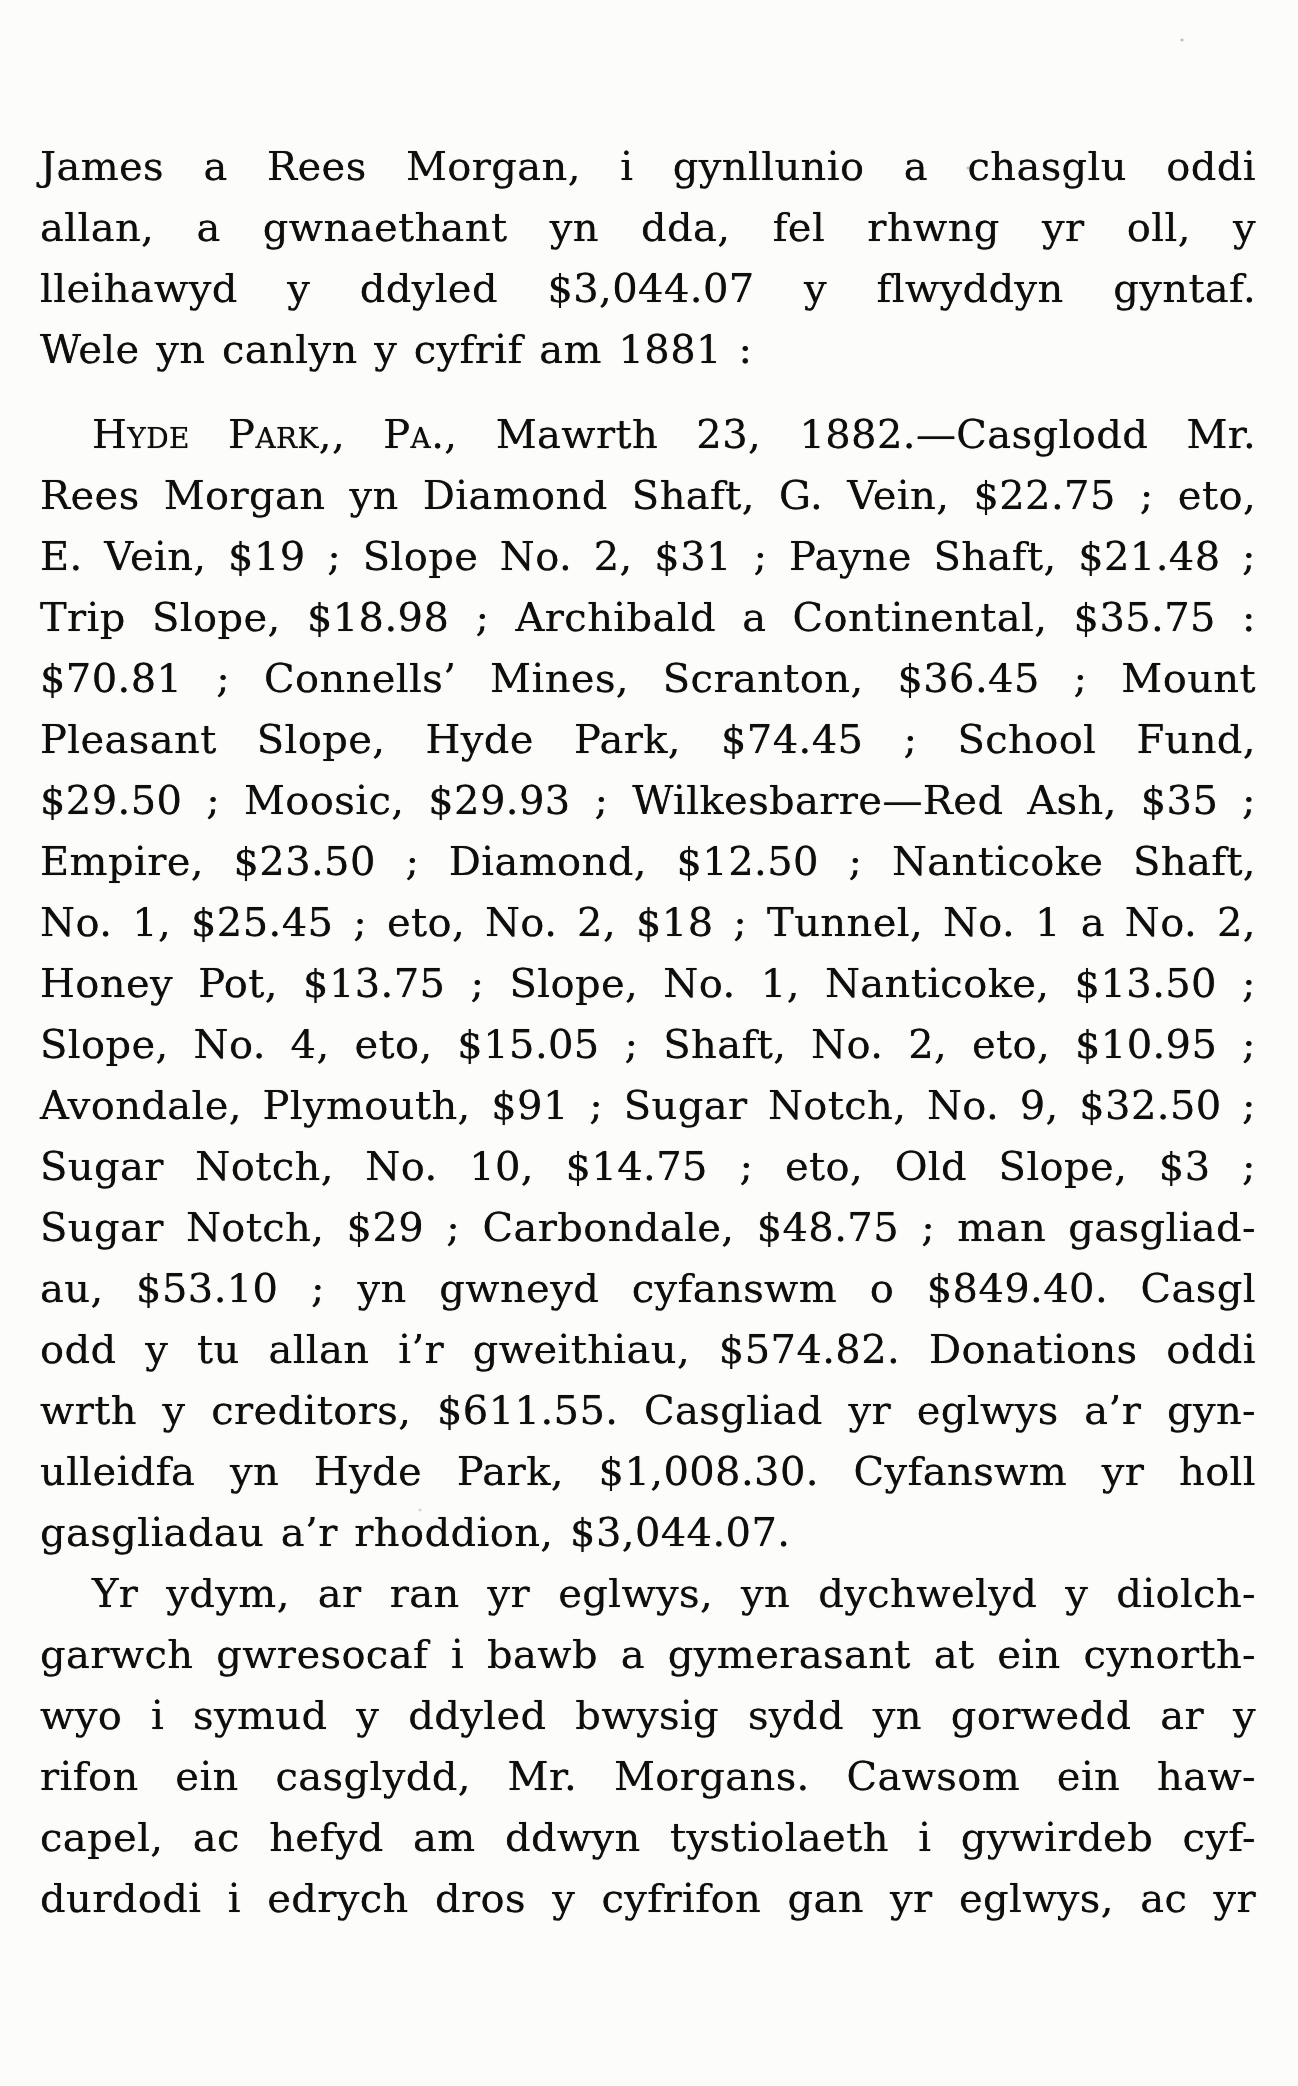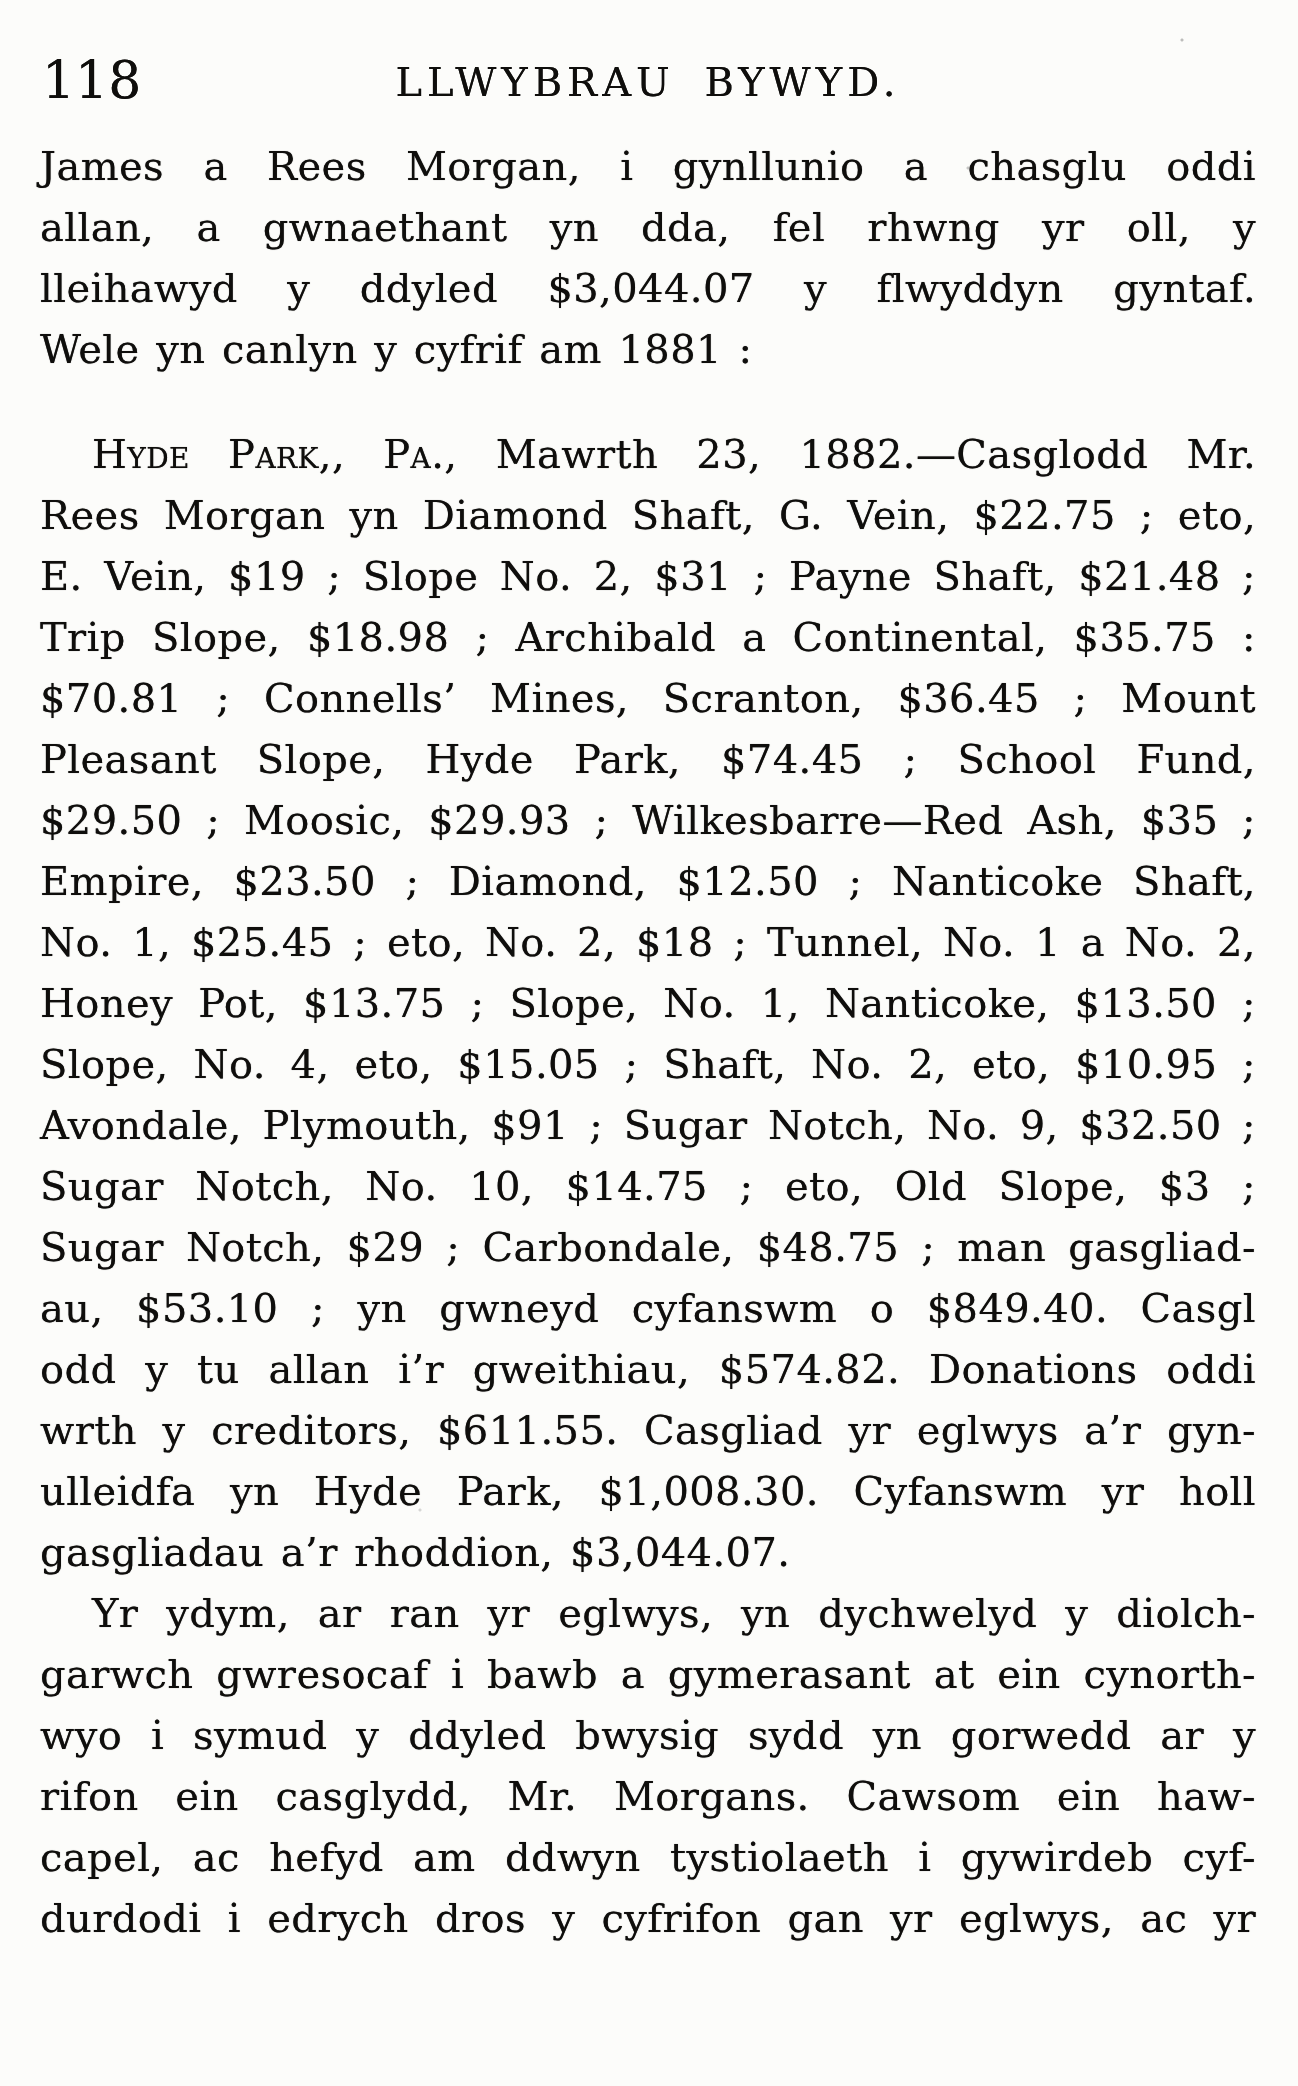--- a/index.html
+++ b/index.html
@@ -34,42 +34,38 @@
     font-size: 40px; line-height: 56px;
     letter-spacing: 5px;
     word-spacing: 12px;
   }
   .textblock {
     position: absolute;
     left: 40px; top: 136px; width: 1216px;
     text-shadow: 0 0 0.7px rgba(15,14,12,.8);
   }
   .para { margin: 0; }
-  .para-account { margin-top: 44px; }
+  .para-account { margin-top: 24px; }
   .line {
     font-size: 40px;
     line-height: 61px;
     letter-spacing: 0.4px;
     word-spacing: 3.5px;
     text-align: justify;
     text-align-last: justify;
   }
   .line.loose { text-align-last: left; }
   .line.indent { text-indent: 52px; }
   .smallcaps { font-variant: small-caps; }
 </style>
 </head>
 <body>
 
 <div class="page">
 
-  <div class="header">
-    <div class="page-number">118</div>
-    <div class="running-header">LLWYBRAU BYWYD.</div>
-  </div>
 
   <div class="textblock">
 
     <div class="para">
       <div class="line">James a Rees Morgan, i gynllunio a chasglu oddi</div>
       <div class="line">allan, a gwnaethant yn dda, fel rhwng yr oll, y</div>
       <div class="line">lleihawyd y ddyled $3,044.07 y flwyddyn gyntaf.</div>
       <div class="line loose">Wele yn canlyn y cyfrif am 1881 :</div>
     </div>
 

